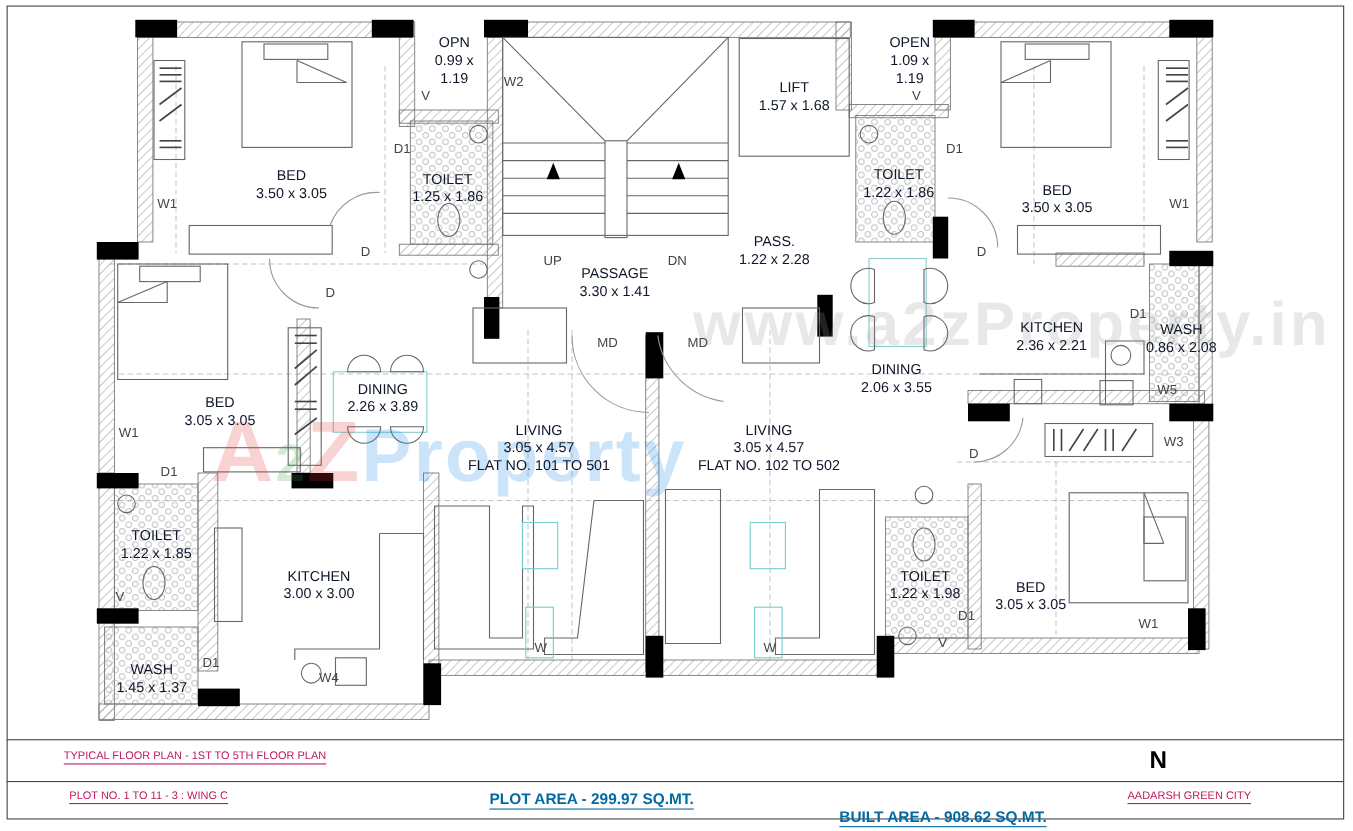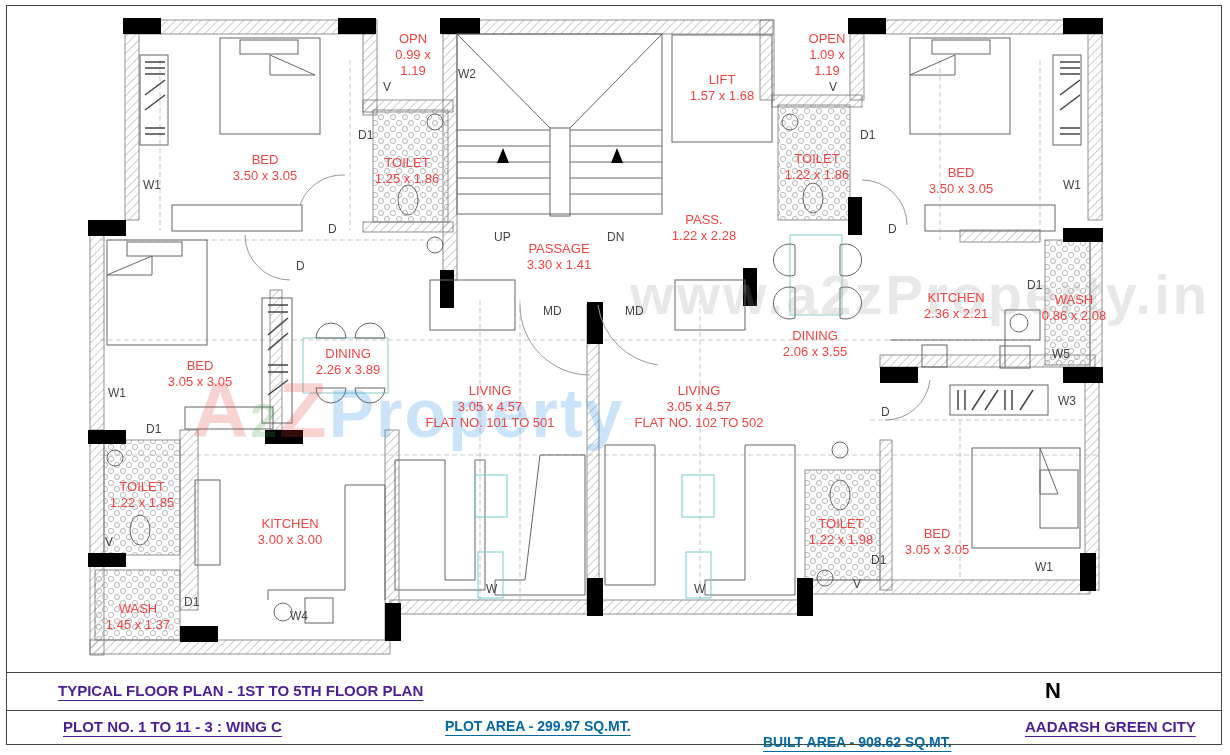--- a/index.html
+++ b/index.html
@@ -1,23 +1,23 @@
 <!DOCTYPE html>
 <html><head>
 <meta charset="utf-8">
 <style>
   html, body { margin:0; padding:0; background:#fff; }
   body { width:1230px; height:755px; position:relative; overflow:hidden; font-family:"Liberation Sans", sans-serif; color:#333; }
   #frame { position:absolute; left:6px; top:5px; width:1216px; height:740px; border:1.5px solid #444; box-sizing:border-box; }
   #plan { position:absolute; left:0; top:0; width:1230px; height:670px; }
-  .lbl { position:absolute; text-align:center; font-size:13px; line-height:16px; color:#ef4444; white-space:nowrap; transform:translateX(-50%); }
+  .lbl { position:absolute; text-align:center; font-size:13px; line-height:16px; color:#0f172a; white-space:nowrap; transform:translateX(-50%); }
   .lbl span { display:block; }
   .small { font-size:12px; color:#444; position:absolute; }
   .tb-row { position:absolute; left:6px; width:1216px; border-top:1.5px solid #444; }
-  .tb-text { position:absolute; font-weight:bold; font-size:15px; color:#4c1d95; text-decoration:underline; text-underline-offset:4px; white-space:nowrap; }
+  .tb-text { position:absolute; font-weight:normal; font-size:10px; color:#be185d; text-decoration:underline; text-underline-offset:4px; white-space:nowrap; }
   .tb-text.light { font-weight:bold; color:#0369a1; font-size:14px; }
   .north { position:absolute; font-size:22px; font-weight:bold; color:#000; }
   .watermark { position:absolute; font-size:78px; font-weight:bold; opacity:0.22; letter-spacing:2px; }
   .watermark2 { position:absolute; font-size:56px; font-weight:bold; color:#999; opacity:0.22; letter-spacing:3px; }
 </style>
 </head>
 <body>
 
 <div id="frame"></div>
 

